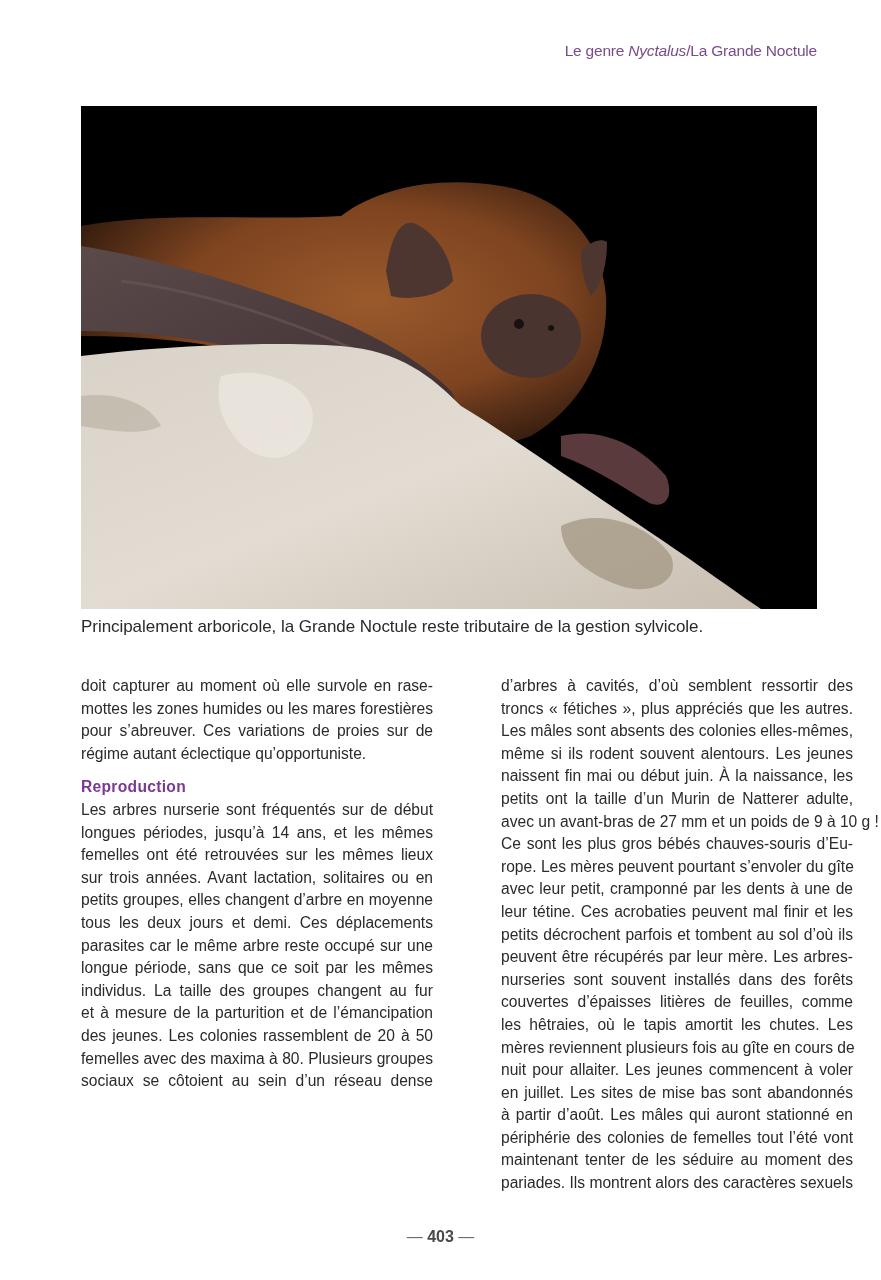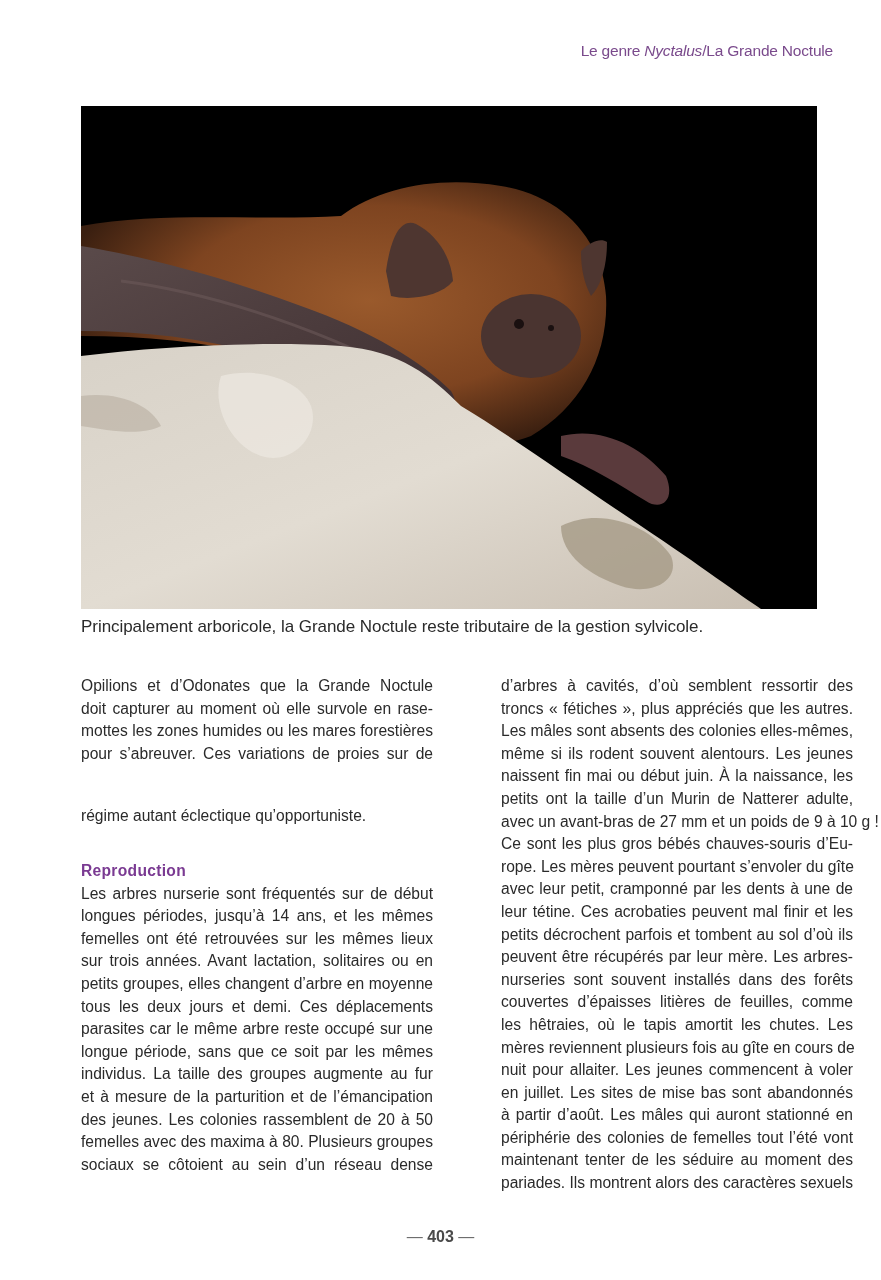--- a/index.html
+++ b/index.html
@@ -1,31 +1,31 @@
 <!DOCTYPE html>
 <html><head>
 <meta charset="utf-8">
 <style>
   html, body { margin: 0; padding: 0; background: #ffffff; }
   body { width: 881px; height: 1280px; position: relative; overflow: hidden;
          font-family: "DejaVu Sans Condensed", "Liberation Sans Narrow", "Liberation Sans", sans-serif; color: #2b2b2b; }
-  .running-head { position: absolute; top: 42px; right: 48px; font-family: "Liberation Sans", sans-serif;
+  .running-head { position: absolute; top: 42px; right: 64px; font-family: "Liberation Sans", sans-serif;
                   font-size: 15.5px; color: #7a4a8c; letter-spacing: -0.2px; }
   .running-head i { font-style: italic; }
   .photo { position: absolute; left: 81px; top: 106px; width: 736px; height: 503px; background: #000; overflow: hidden; }
   .photo svg { display: block; width: 100%; height: 100%; }
   .caption { position: absolute; left: 81px; top: 617px; font-family: "Liberation Sans", sans-serif;
              font-size: 17px; color: #2a2a2a; letter-spacing: -0.05px; }
   .col { position: absolute; top: 675px; width: 352px; font-family: "Liberation Sans", sans-serif;
          font-size: 15.6px; line-height: 22.6px; color: #2a2a2a; text-align: justify; }
   .col.left { left: 81px; }
   .col.right { left: 465px; margin-left: 36px; }
   .col .ln { display: block; text-align: justify; text-align-last: justify; white-space: nowrap; height: 22.6px; }
-  .col .ln.last { text-align-last: left; margin-top: 40px; }
-  .heading { color: #7a3a92; font-weight: bold; font-size: 15.6px; letter-spacing: 0.3px; display: block; height: 22.6px; margin-top: 32px; }
+  .col .ln.last { text-align-last: left; }
+  .heading { color: #7a3a92; font-weight: bold; font-size: 15.6px; letter-spacing: 0.3px; display: block; height: 22.6px; margin-top: 11px; }
   .folio { position: absolute; top: 1228px; left: 0; width: 881px; text-align: center;
            font-family: "Liberation Sans", sans-serif; font-size: 16px; color: #4a4a4a; font-weight: bold; }
   .folio .dash { font-weight: normal; color: #6a6a6a; }
 </style>
 </head>
 <body>
 
 <div class="running-head">
   <span>Le genre </span><i>Nyctalus</i><span>/La Grande Noctule</span>
 </div>
@@ -67,35 +67,34 @@
     <path d="M0 250 C80 240 180 235 260 240 C320 245 350 270 380 300 C430 330 500 380 560 420 C620 460 660 490 680 503 L0 503 Z" fill="url(#bark)"></path>
     <path d="M140 270 C180 260 220 275 230 300 C240 330 210 360 180 350 C150 340 130 300 140 270 Z" fill="#ebe6de" opacity="0.8"></path>
     <path d="M480 420 C520 400 570 420 590 450 C600 475 570 490 540 480 C510 470 480 450 480 420 Z" fill="#a59a86" opacity="0.8"></path>
     <path d="M0 290 C40 285 70 300 80 320 C60 330 30 325 0 320 Z" fill="#b8ada0" opacity="0.6"></path>
   </svg>
 </div>
 
 <div class="caption">Principalement arboricole, la Grande Noctule reste tributaire de la gestion sylvicole.</div>
 
 <div class="col left">
-  <span class="ln">Opilions et d’Odonates que la Grande Noctule</span>
   <span class="ln">doit capturer au moment où elle survole en rase-</span>
   <span class="ln">mottes les zones humides ou les mares forestières</span>
   <span class="ln">pour s’abreuver. Ces variations de proies sur de</span>
   <span class="ln last">régime autant éclectique qu’opportuniste.</span>
   <span class="heading">Reproduction</span>
   <span class="ln">Les arbres nurserie sont fréquentés  sur  de début</span>
   <span class="ln">longues périodes, jusqu’à 14 ans, et les mêmes</span>
   <span class="ln">femelles ont été retrouvées sur les mêmes lieux</span>
   <span class="ln">sur trois années. Avant lactation, solitaires ou en</span>
   <span class="ln">petits groupes, elles changent d’arbre en moyenne</span>
   <span class="ln">tous les deux jours et demi. Ces déplacements</span>
   <span class="ln">parasites car le même arbre reste occupé sur une</span>
   <span class="ln">longue période, sans que ce soit par les mêmes</span>
-  <span class="ln">individus. La taille des groupes augmente au fur</span>
+  <span class="ln">individus. La taille des groupes changent au fur</span>
   <span class="ln">et à mesure de la parturition et de l’émancipation</span>
   <span class="ln">des jeunes. Les colonies rassemblent de 20 à 50</span>
   <span class="ln">femelles avec des maxima à 80.  Plusieurs groupes</span>
   <span class="ln">sociaux se côtoient au sein d’un réseau dense</span>
 </div>
 
 <div class="col right">
   <span class="ln">d’arbres à cavités, d’où semblent ressortir des</span>
   <span class="ln">troncs « fétiches », plus appréciés que les autres.</span>
   <span class="ln">Les mâles sont absents des colonies elles-mêmes,</span>

